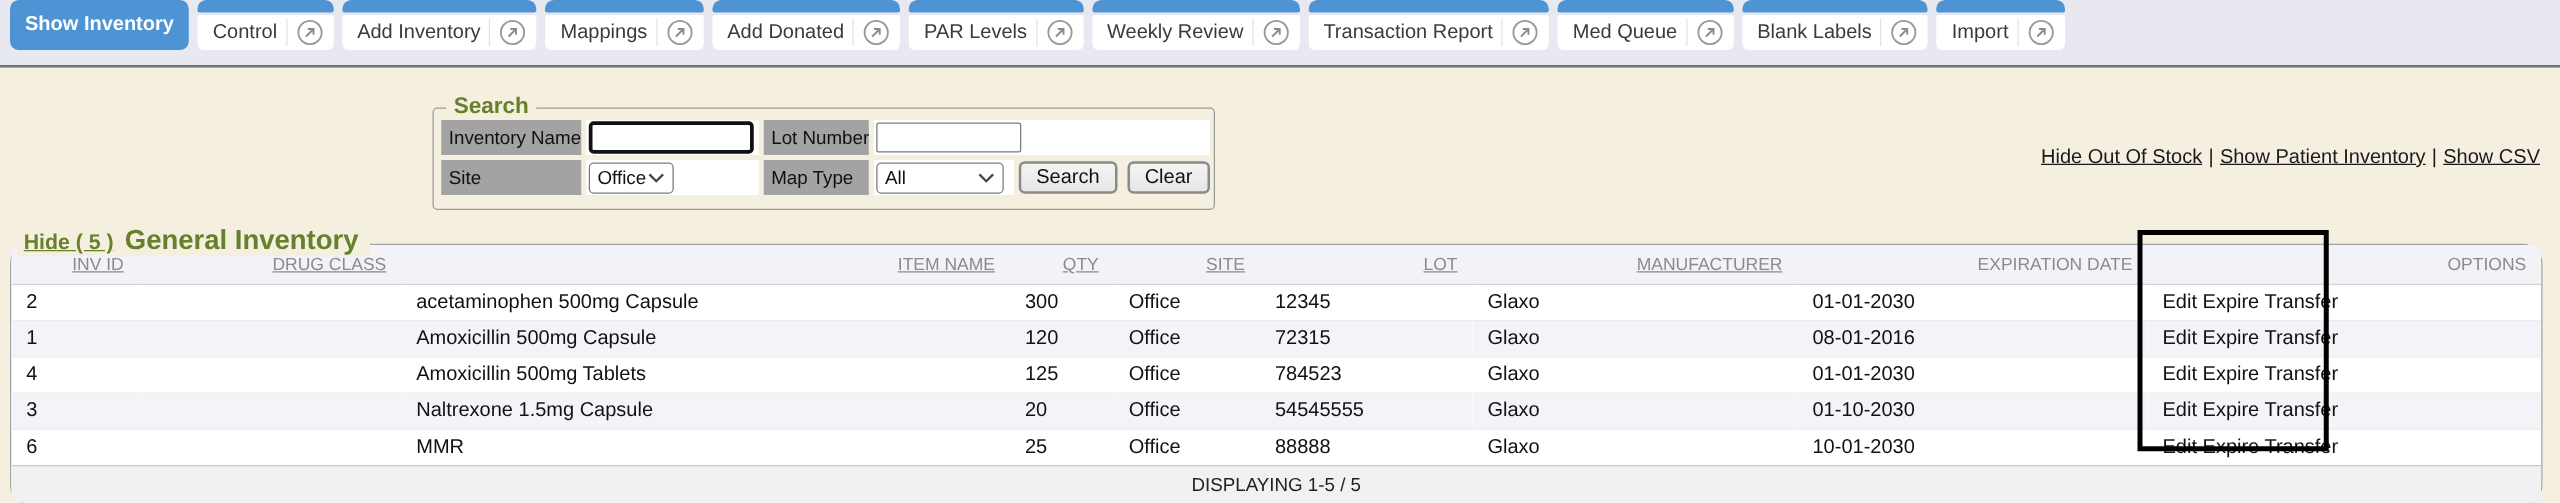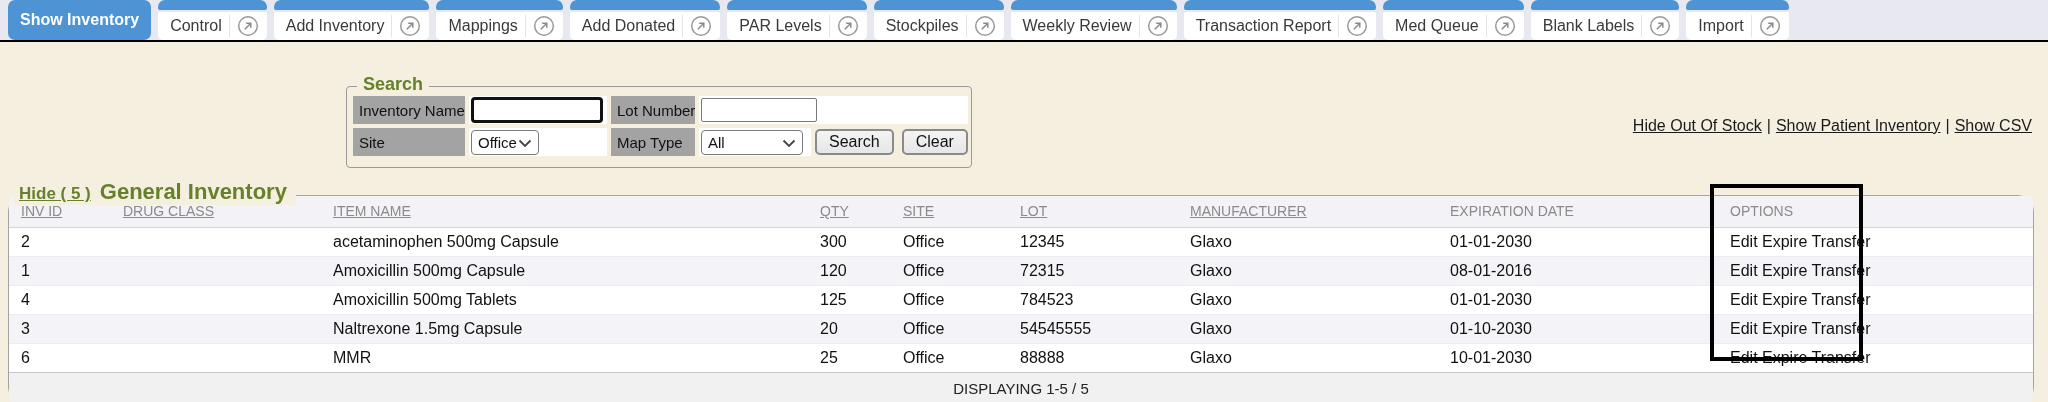--- a/index.html
+++ b/index.html
@@ -7,24 +7,24 @@
   body {
     position: relative;
     font-family: "Liberation Sans", sans-serif;
     background: #f5efe0;
     overflow: hidden;
     color: #111;
   }
 
   
   .tabbar {
-    height: 42px; width: 100%;
+    height: 54px; width: 100%;
     background: #e8e8f1;
-    border-bottom: 2px solid #000000;
-    display: flex; align-items: center;
+    border-bottom: 2px solid #737373;
+    display: flex; align-items: flex-start;
     gap: 7px; padding: 0 0 1px 8px;
   }
   .tab { display: flex; flex-direction: column; cursor: pointer; }
   .tab-cap {
     height: 10px; background: #4e93d4;
     border-radius: 7px 7px 2px 2px; margin-bottom: 2px;
   }
   .tab-body {
     height: 28px; background: #fff;
     border-radius: 2px 2px 5px 5px;
@@ -105,21 +105,21 @@
     display: flex; align-items: baseline; gap: 9px; white-space: nowrap;
   }
   .hide-link { color: #66802b; font-weight: bold; font-size: 17px; text-decoration: underline; cursor: pointer; }
   .gi-title { color: #66802b; font-weight: bold; font-size: 22px; }
 
   .gi-clip { width: 100%; height: 100%; overflow: hidden; border-radius: 5px; }
   table.inv { width: 100%; border-collapse: collapse; table-layout: fixed; }
   table.inv thead tr { background: #f2f2f7; height: 31px; }
   table.inv th {
     font-size: 14px; font-weight: normal; color: #8b8b8b;
-    text-align: left; padding: 0 12px; white-space: nowrap;
+    text-align: right; padding: 0 12px; white-space: nowrap;
     border-bottom: 1px solid #d4d4d8;
   }
   table.inv th.sortable { text-decoration: underline; cursor: pointer; }
   table.inv tbody tr { height: 29px; }
   table.inv tbody tr.alt { background: #f4f4f8; }
   table.inv tbody tr + tr td { border-top: 1px solid #ececf0; }
   table.inv td {
     font-size: 16px; color: #111; padding: 0 12px;
     white-space: nowrap; overflow: hidden;
   }
@@ -208,33 +208,20 @@
       <span class="tab-divider"></span>
       <span class="tab-icon">
           <svg width="22" height="22" viewBox="0 0 22 22">
             <circle cx="11" cy="11" r="9.3" fill="none" stroke="#9a9a9a" stroke-width="1.5"></circle>
             <path d="M7.8 14.2 L13.8 8.2 M9.2 8.2 H13.8 V12.8" stroke="#8a8a8a" stroke-width="1.5" fill="none"></path>
           </svg>
         </span>
     </div>
   </div>
 
-  <div class="tab">
-    <div class="tab-cap"></div>
-    <div class="tab-body">
-      <span>Stockpiles</span>
-      <span class="tab-divider"></span>
-      <span class="tab-icon">
-          <svg width="22" height="22" viewBox="0 0 22 22">
-            <circle cx="11" cy="11" r="9.3" fill="none" stroke="#9a9a9a" stroke-width="1.5"></circle>
-            <path d="M7.8 14.2 L13.8 8.2 M9.2 8.2 H13.8 V12.8" stroke="#8a8a8a" stroke-width="1.5" fill="none"></path>
-          </svg>
-        </span>
-    </div>
-  </div>
 
   <div class="tab">
     <div class="tab-cap"></div>
     <div class="tab-body">
       <span>Weekly Review</span>
       <span class="tab-divider"></span>
       <span class="tab-icon">
           <svg width="22" height="22" viewBox="0 0 22 22">
             <circle cx="11" cy="11" r="9.3" fill="none" stroke="#9a9a9a" stroke-width="1.5"></circle>
             <path d="M7.8 14.2 L13.8 8.2 M9.2 8.2 H13.8 V12.8" stroke="#8a8a8a" stroke-width="1.5" fill="none"></path>

